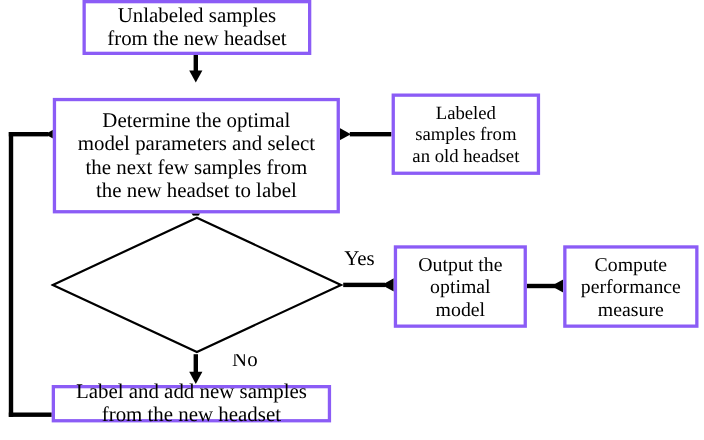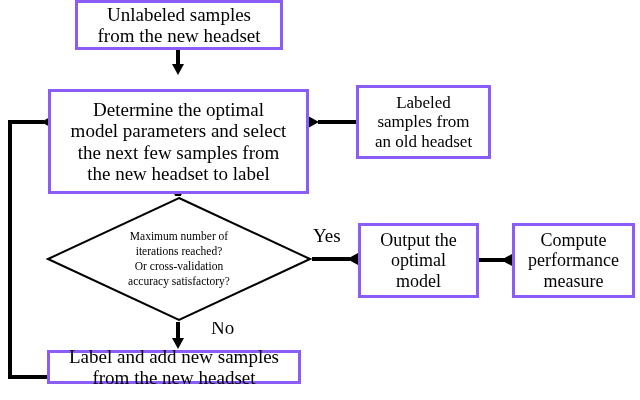--- a/index.html
+++ b/index.html
@@ -145,21 +145,20 @@
   </div>
 
   <div class="node proc" id="node-labeled-samples">
     <div class="txt">Labeled<br>samples from<br>an old headset</div>
   </div>
 
   <div class="node" id="node-decision">
     <svg viewBox="0 0 266 126" preserveAspectRatio="none">
       <polygon points="133,2 264,63 133,124 2,63" fill="#ffffff" stroke="#000000" stroke-width="2"></polygon>
     </svg>
-    <div class="txt">Maximum number of<br>iterations reached?<br>Or cross-validation<br>accuracy satisfactory?</div>
   </div>
 
   <div class="node proc" id="node-compute-measure">
     <div class="txt">Compute<br>performance<br>measure</div>
   </div>
 
   <div class="node proc" id="node-output-model">
     <div class="txt">Output the<br>optimal<br>model</div>
   </div>
 

